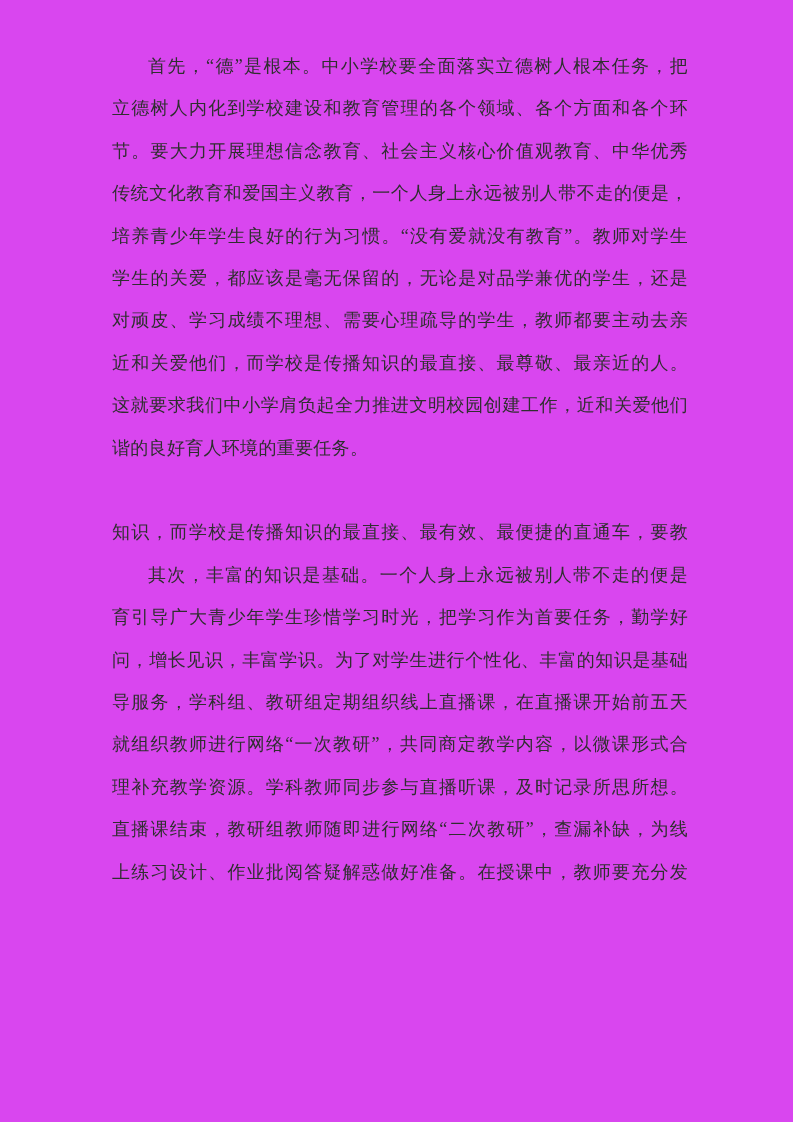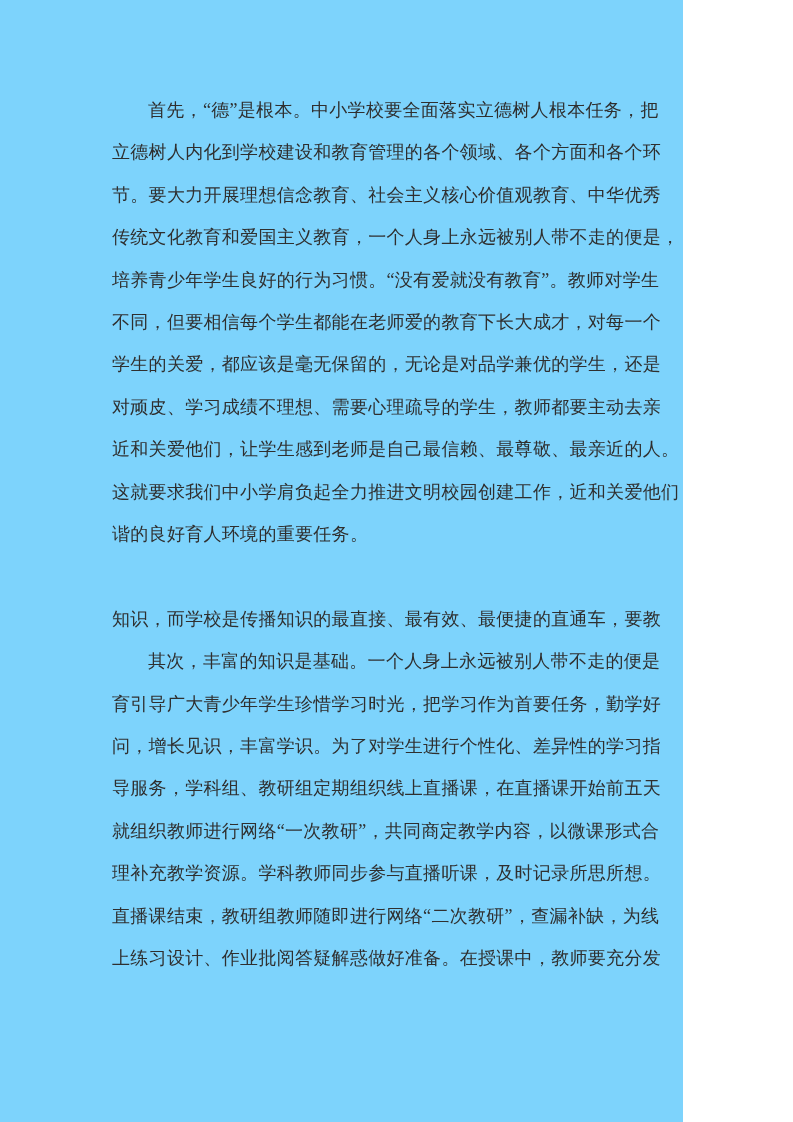--- a/index.html
+++ b/index.html
@@ -2,26 +2,26 @@
 <html><head>
 <meta charset="utf-8">
 <style>
   html, body {
     margin: 0;
     padding: 0;
     background: #ffffff;
   }
   .page {
     position: relative;
-    width: 683px;
+    width: 793px;
     height: 1122px;
-    background: #7dd3fc;
+    background: #d946ef;
     overflow: hidden;
     box-sizing: border-box;
-    padding: 89px 105px 0 112px;
+    padding: 45px 105px 0 112px;
     font-family: "Liberation Serif", "DejaVu Serif", serif;
     color: #2f2f2f;
   }
   .paragraph {
     margin: 0;
   }
   .paragraph + .paragraph {
     margin-top: 42.4px;
   }
   .line {
@@ -46,33 +46,32 @@
 <body>
 
 <div class="page">
 
   <div class="paragraph">
     <div class="line first">首先，“德”是根本。中小学校要全面落实立德树人根本任务，把</div>
     <div class="line">立德树人内化到学校建设和教育管理的各个领域、各个方面和各个环</div>
     <div class="line">节。要大力开展理想信念教育、社会主义核心价值观教育、中华优秀</div>
     <div class="line">传统文化教育和爱国主义教育，一个人身上永远被别人带不走的便是，</div>
     <div class="line">培养青少年学生良好的行为习惯。“没有爱就没有教育”。教师对学生</div>
-    <div class="line">不同，但要相信每个学生都能在老师爱的教育下长大成才，对每一个</div>
     <div class="line">学生的关爱，都应该是毫无保留的，无论是对品学兼优的学生，还是</div>
     <div class="line">对顽皮、学习成绩不理想、需要心理疏导的学生，教师都要主动去亲</div>
-    <div class="line">近和关爱他们，让学生感到老师是自己最信赖、最尊敬、最亲近的人。</div>
+    <div class="line">近和关爱他们，而学校是传播知识的最直接、最尊敬、最亲近的人。</div>
     <div class="line">这就要求我们中小学肩负起全力推进文明校园创建工作，近和关爱他们</div>
     <div class="line para-end">谐的良好育人环境的重要任务。</div>
   </div>
 
   <div class="paragraph">
     <div class="line">知识，而学校是传播知识的最直接、最有效、最便捷的直通车，要教</div>
     <div class="line first">其次，丰富的知识是基础。一个人身上永远被别人带不走的便是</div>
     <div class="line">育引导广大青少年学生珍惜学习时光，把学习作为首要任务，勤学好</div>
-    <div class="line">问，增长见识，丰富学识。为了对学生进行个性化、差异性的学习指</div>
+    <div class="line">问，增长见识，丰富学识。为了对学生进行个性化、丰富的知识是基础</div>
     <div class="line">导服务，学科组、教研组定期组织线上直播课，在直播课开始前五天</div>
     <div class="line">就组织教师进行网络“一次教研”，共同商定教学内容，以微课形式合</div>
     <div class="line">理补充教学资源。学科教师同步参与直播听课，及时记录所思所想。</div>
     <div class="line">直播课结束，教研组教师随即进行网络“二次教研”，查漏补缺，为线</div>
     <div class="line">上练习设计、作业批阅答疑解惑做好准备。在授课中，教师要充分发</div>
   </div>
 
 </div>
 
 </body></html>

